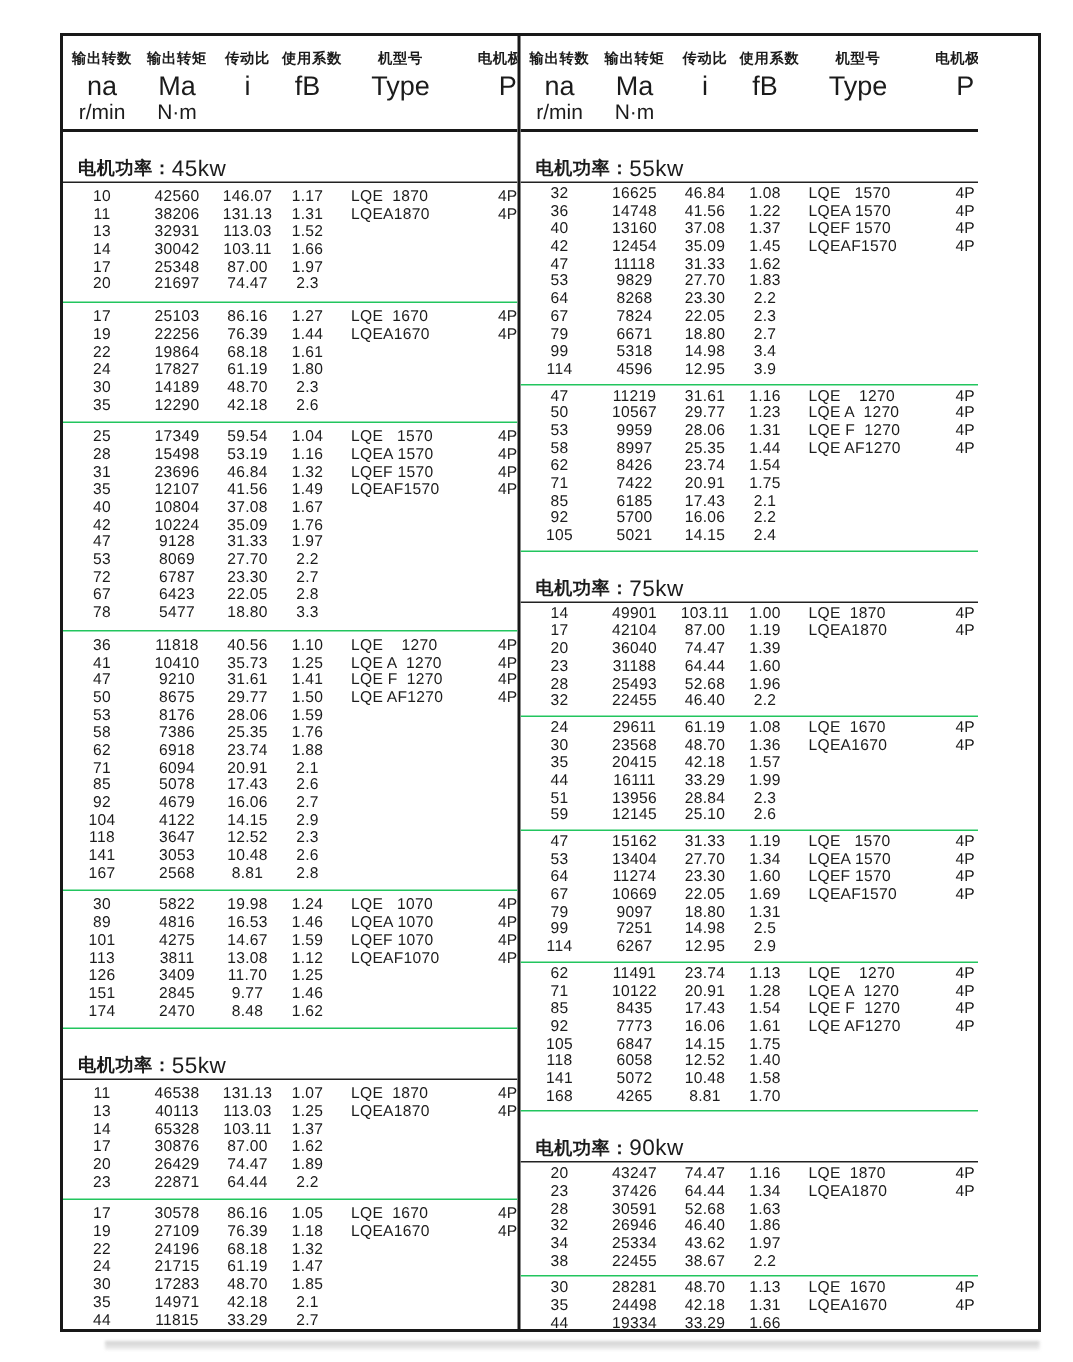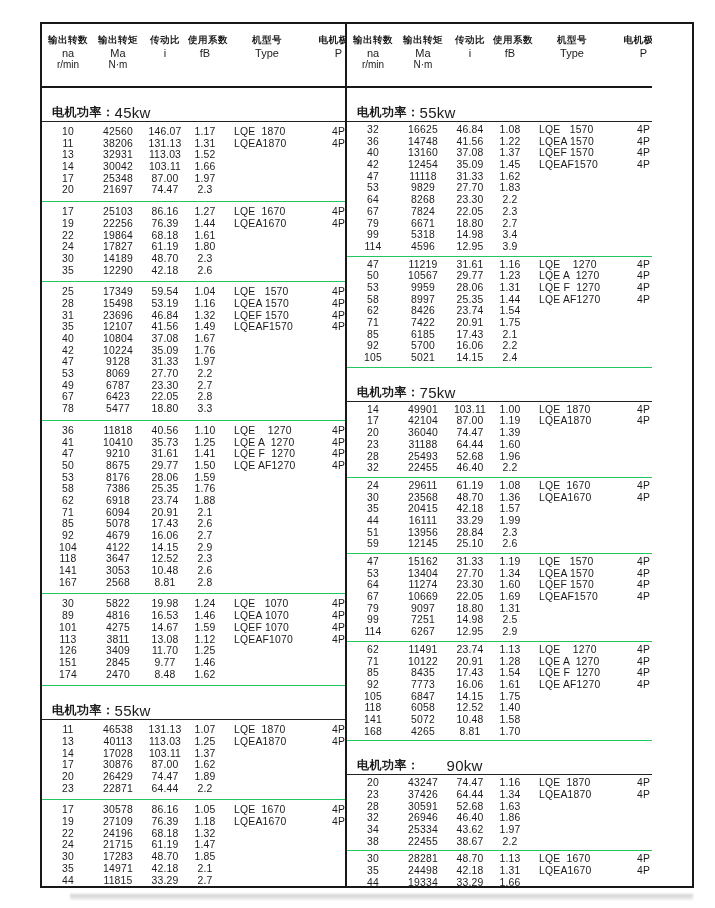--- a/index.html
+++ b/index.html
@@ -32,22 +32,22 @@
     height:64px; flex:0 0 64px;
     border-bottom:2px solid #181818;
     display:grid;
     grid-template-columns:52px 48px 46px 34px 90px 53px;
     align-items:start;
     padding-top:11px;
     box-sizing:border-box;
   }
   .hcell { text-align:center; line-height:1.12; }
   .hcell .cn  { font-size:9.5px; font-weight:bold; letter-spacing:.5px; white-space:nowrap; }
-  .hcell .sym { font-size:11px; margin-top:1px; }
-  .hcell .unit{ font-size:10px; }
+  .hcell .sym { font-size:18px; margin-top:1px; }
+  .hcell .unit{ font-size:14px; }
 
   .section-title {
     height:34px; flex:0 0 auto;
     border-bottom:1px solid #222;
     display:flex; align-items:flex-end;
     padding-left:10px; box-sizing:border-box;
   }
   .section-title .pfx { font-size:12px; font-weight:bold; letter-spacing:.5px; }
   .section-title .pwr { font-size:15px; font-weight:normal; letter-spacing:.3px; }
 
@@ -262,21 +262,21 @@
           </div>
           <div class="row">
             <div class="cell">53</div>
             <div class="cell">8069</div>
             <div class="cell">27.70</div>
             <div class="cell">2.2</div>
             <div class="cell type"></div>
             <div class="cell p"></div>
           </div>
           <div class="row">
-            <div class="cell">49</div>
+            <div class="cell">72</div>
             <div class="cell">6787</div>
             <div class="cell">23.30</div>
             <div class="cell">2.7</div>
             <div class="cell type"></div>
             <div class="cell p"></div>
           </div>
           <div class="row">
             <div class="cell">67</div>
             <div class="cell">6423</div>
             <div class="cell">22.05</div>
@@ -483,21 +483,21 @@
           <div class="row">
             <div class="cell">13</div>
             <div class="cell">40113</div>
             <div class="cell">113.03</div>
             <div class="cell">1.25</div>
             <div class="cell type">LQEA1870</div>
             <div class="cell p">4P</div>
           </div>
           <div class="row">
             <div class="cell">14</div>
-            <div class="cell">17028</div>
+            <div class="cell">65328</div>
             <div class="cell">103.11</div>
             <div class="cell">1.37</div>
             <div class="cell type"></div>
             <div class="cell p"></div>
           </div>
           <div class="row">
             <div class="cell">17</div>
             <div class="cell">30876</div>
             <div class="cell">87.00</div>
             <div class="cell">1.62</div>
@@ -1006,21 +1006,21 @@
             <div class="cell">8.81</div>
             <div class="cell">1.70</div>
             <div class="cell type"></div>
             <div class="cell p"></div>
           </div>
         </div>
       </div>
       <div class="section">
         <div class="section-title">
           <div class="pfx" style="display: inline;">电机功率：</div>
-          <div class="pwr" style="display: inline; margin-left: 27px;">90kw</div>
+          <div class="pwr" style="display: inline;">90kw</div>
         </div>
         <div class="block">
           <div class="row">
             <div class="cell">20</div>
             <div class="cell">43247</div>
             <div class="cell">74.47</div>
             <div class="cell">1.16</div>
             <div class="cell type">LQE  1870</div>
             <div class="cell p">4P</div>
           </div>

